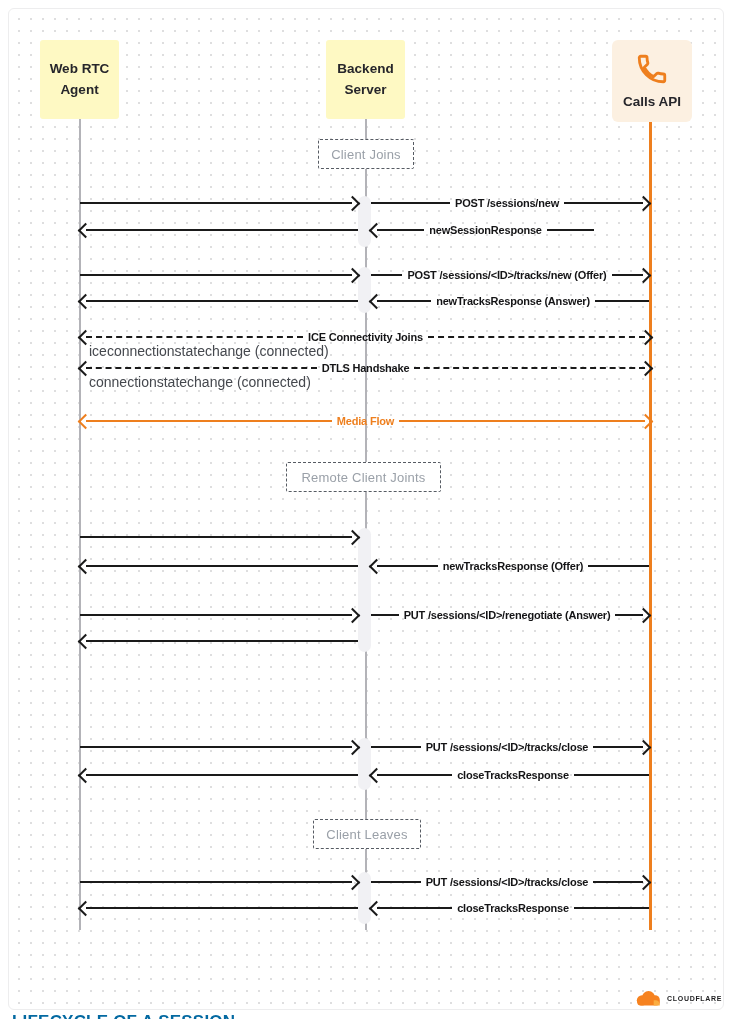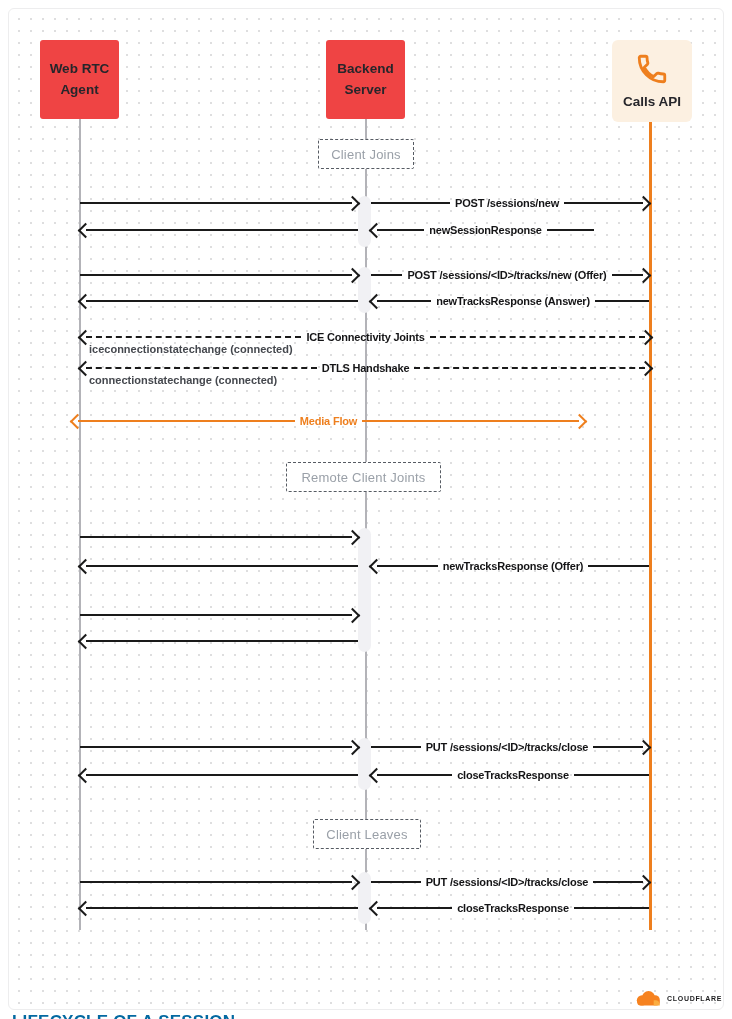--- a/index.html
+++ b/index.html
@@ -11,21 +11,21 @@
     position:absolute;left:8px;top:8px;right:8px;bottom:9px;
     background-color:#ffffff;
     background-image:radial-gradient(circle,#dededf 1.1px,transparent 1.35px);
     background-size:12px 12px;background-position:4px 4px;
     border:1px solid #ededee;border-radius:6px;
   }
   .lifeline{position:absolute;width:2px;background:#b3b3b8;z-index:1;}
   .lifeline.orange{width:3px;background:#ee7f1e;}
   .activation{position:absolute;left:358px;width:13px;background:#f1f1f4;border-radius:7px;z-index:3;}
   .actor{
-    position:absolute;width:79px;height:79px;background:#ef4444;border-radius:3px;
+    position:absolute;width:79px;height:79px;background:#fef9c3;border-radius:3px;
     display:flex;align-items:center;justify-content:center;text-align:center;
     font-size:13.5px;font-weight:700;color:#26262b;line-height:1.5;z-index:6;
   }
   .actor.calls{
     width:80px;height:82px;background:#fcf0e1;border-radius:6px;
     flex-direction:column;gap:6px;padding-top:2px;box-sizing:border-box;
   }
   .phase{
     position:absolute;background:#ffffff;border:1.6px dashed #565b63;border-radius:2px;
     display:flex;align-items:center;justify-content:center;
@@ -36,21 +36,21 @@
   .ln{flex:1;height:0;border-top:2.2px solid #1a1a1a;}
   .ln.dashed{border-top-style:dashed;}
   .chev{flex:none;width:9px;height:9px;border-top:2.4px solid #1a1a1a;border-right:2.4px solid #1a1a1a;}
   .chev.r{transform:rotate(45deg);margin-left:-5px;}
   .chev.l{transform:rotate(-135deg);margin-right:-5px;}
   .mlabel{flex:none;padding:0 5px;font-size:11px;font-weight:700;color:#141416;
     white-space:nowrap;letter-spacing:-.2px;}
   .msg.orange .ln{border-color:#ee7f1e;border-top-width:2.6px;}
   .msg.orange .chev{border-color:#ee7f1e;}
   .msg.orange .mlabel{color:#ee7f1e;}
-  .subnote{position:absolute;font-size:11px;color:#45484e;white-space:nowrap;z-index:5;font-weight:bold;}
+  .subnote{position:absolute;font-size:14px;color:#45484e;white-space:nowrap;z-index:5;}
   .footer-title{position:absolute;left:12px;top:1012px;font-size:17px;font-weight:700;
     color:#0369a1;letter-spacing:.2px;z-index:7;}
   .brand{position:absolute;left:634px;top:989px;display:flex;align-items:center;gap:3px;z-index:7;}
   .brand-word{font-size:7px;font-weight:700;letter-spacing:.7px;color:#1d1d1f;}
 </style>
 </head>
 <body>
 
 <div class="page">
   <div class="canvas"></div>
@@ -128,36 +128,36 @@
   <div class="msg" style="left:371px;top:294px;width:278px">
     <span class="chev l"></span>
       <div class="ln"></div>
       <span class="mlabel">newTracksResponse (Answer)</span>
       <div class="ln"></div>
   </div>
 
   <div class="msg" style="left:80px;top:330px;width:571px">
     <span class="chev l"></span>
       <div class="ln dashed"></div>
-      <span class="mlabel">ICE Connectivity Joints</span>
+      <span class="mlabel">ICE Connectivity Joins</span>
       <div class="ln dashed"></div>
       <span class="chev r"></span>
   </div>
   <div class="subnote" style="left:89px;top:343px">iceconnectionstatechange (connected)</div>
 
   <div class="msg" style="left:80px;top:361px;width:571px">
     <span class="chev l"></span>
       <div class="ln dashed"></div>
       <span class="mlabel">DTLS Handshake</span>
       <div class="ln dashed"></div>
       <span class="chev r"></span>
   </div>
   <div class="subnote" style="left:89px;top:374px">connectionstatechange (connected)</div>
 
-  <div class="msg orange" style="left:72px;top:414px;width:513px">
+  <div class="msg orange" style="left:80px;top:414px;width:571px">
     <span class="chev l"></span>
       <div class="ln"></div>
       <span class="mlabel">Media Flow</span>
       <div class="ln"></div>
       <span class="chev r"></span>
   </div>
 
   <div class="msg" style="left:80px;top:530px;width:278px">
     <div class="ln"></div>
       <span class="chev r"></span>
@@ -169,20 +169,26 @@
   </div>
   <div class="msg" style="left:371px;top:559px;width:278px">
     <span class="chev l"></span>
       <div class="ln"></div>
       <span class="mlabel">newTracksResponse (Offer)</span>
       <div class="ln"></div>
   </div>
 
   <div class="msg" style="left:80px;top:608px;width:278px">
     <div class="ln"></div>
+      <span class="chev r"></span>
+  </div>
+  <div class="msg" style="left:371px;top:608px;width:278px">
+    <div class="ln"></div>
+      <span class="mlabel">PUT /sessions/&lt;ID&gt;/renegotiate (Answer)</span>
+      <div class="ln"></div>
       <span class="chev r"></span>
   </div>
 
   <div class="msg" style="left:80px;top:634px;width:278px">
     <span class="chev l"></span>
       <div class="ln"></div>
   </div>
 
   <div class="msg" style="left:80px;top:740px;width:278px">
     <div class="ln"></div>

